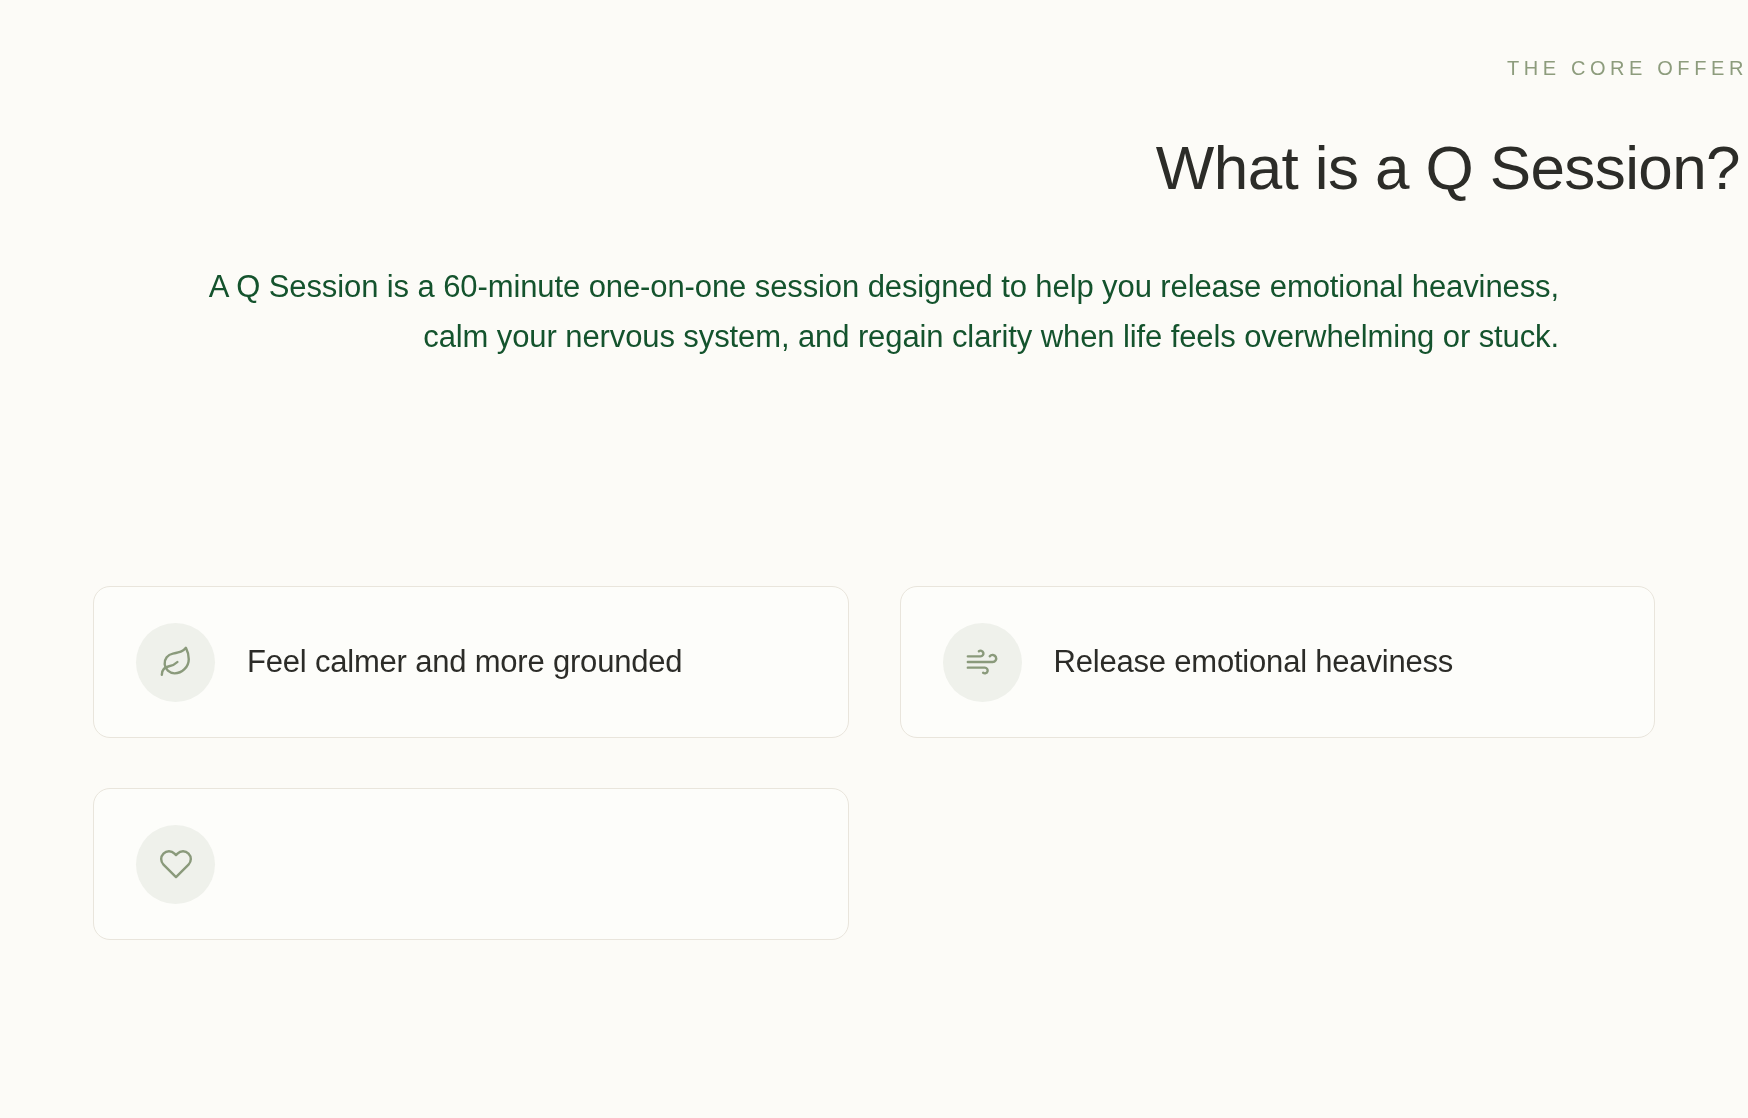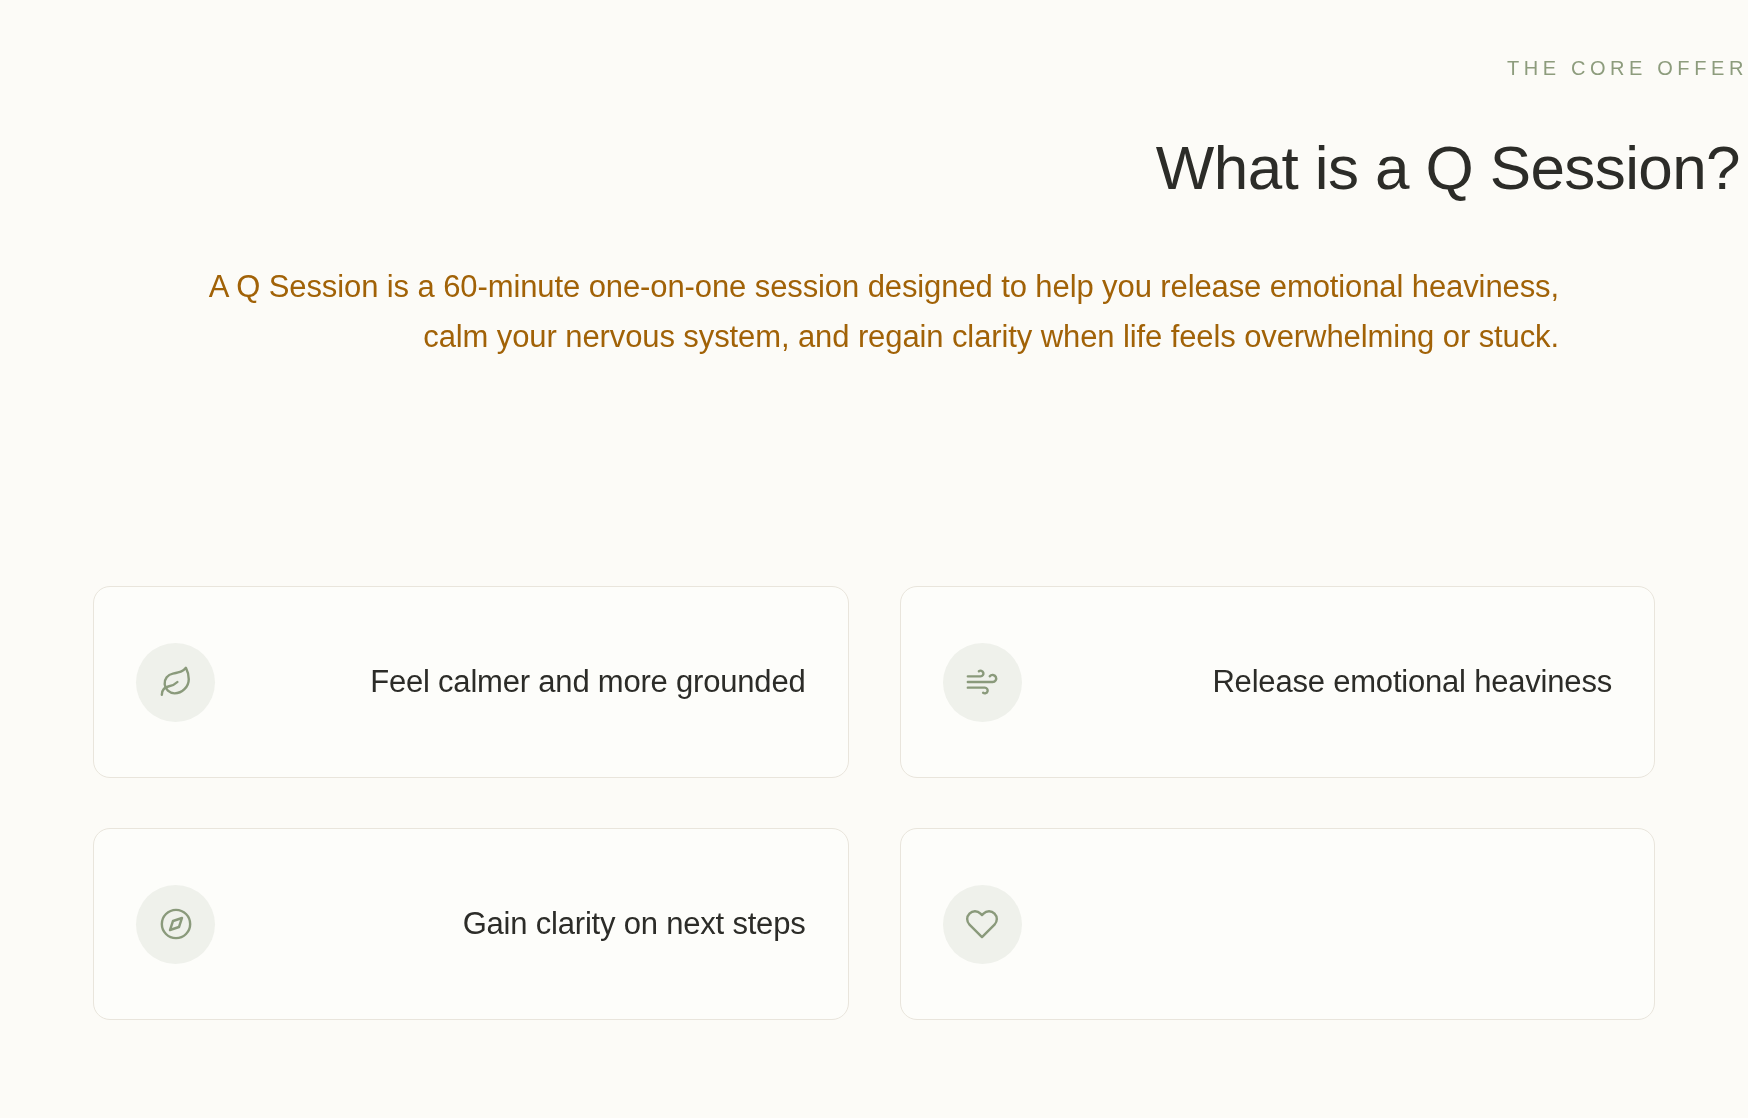--- a/index.html
+++ b/index.html
@@ -51,47 +51,46 @@
     line-height: 1.1;
   }
 
   .lede {
     margin: 0 auto;
     padding-top: 52px;
     max-width: 1370px;
     font-size: 31px;
     line-height: 1.62;
     font-weight: 400;
-    color: #a16207;
+    color: #14532d;
     letter-spacing: -0.1px;
   }
 
   
   .card-grid {
     position: absolute;
     left: 93px;
     top: 586px;
     width: 1562px;
     display: grid;
     grid-template-columns: 1fr 1fr;
     column-gap: 51px;
     row-gap: 50px;
   }
 
   .card {
     box-sizing: border-box;
-    height: 192px;
+    height: 152px;
     background: #FDFDFA;
     border: 1px solid #E9E5DC;
     border-radius: 17px;
     display: flex;
     align-items: center;
     padding: 0 42px;
     gap: 32px;
-    justify-content: space-between;
   }
 
   .icon-circle {
     flex: 0 0 auto;
     width: 79px;
     height: 79px;
     border-radius: 50%;
     background: #EFF1EB;
     display: flex;
     align-items: center;
@@ -141,29 +140,20 @@
       <span class="icon-circle">
         <svg viewBox="0 0 24 24" fill="none" stroke="#8A9A7B" stroke-width="1.7" stroke-linecap="round" stroke-linejoin="round" aria-hidden="true">
           <path d="M12.8 19.6A2 2 0 1 0 14 16H2"></path>
           <path d="M17.5 8a2.5 2.5 0 1 1 2 4H2"></path>
           <path d="M9.8 4.4A2 2 0 1 1 11 8H2"></path>
         </svg>
       </span>
       <span class="card-label">Release emotional heaviness</span>
     </div>
 
-    <div class="card">
-      <span class="icon-circle">
-        <svg viewBox="0 0 24 24" fill="none" stroke="#8A9A7B" stroke-width="1.7" stroke-linecap="round" stroke-linejoin="round" aria-hidden="true">
-          <circle cx="12" cy="12" r="10"></circle>
-          <polygon points="16.24 7.76 14.12 14.12 7.76 16.24 9.88 9.88 16.24 7.76"></polygon>
-        </svg>
-      </span>
-      <span class="card-label">Gain clarity on next steps</span>
-    </div>
 
     <div class="card">
       <span class="icon-circle">
         <svg viewBox="0 0 24 24" fill="none" stroke="#8A9A7B" stroke-width="1.7" stroke-linecap="round" stroke-linejoin="round" aria-hidden="true">
           <path d="M20.84 4.61a5.5 5.5 0 0 0-7.78 0L12 5.67l-1.06-1.06a5.5 5.5 0 0 0-7.78 7.78l1.06 1.06L12 21.23l7.78-7.78 1.06-1.06a5.5 5.5 0 0 0 0-7.78z"></path>
         </svg>
       </span>
     </div>
 
   </div>

